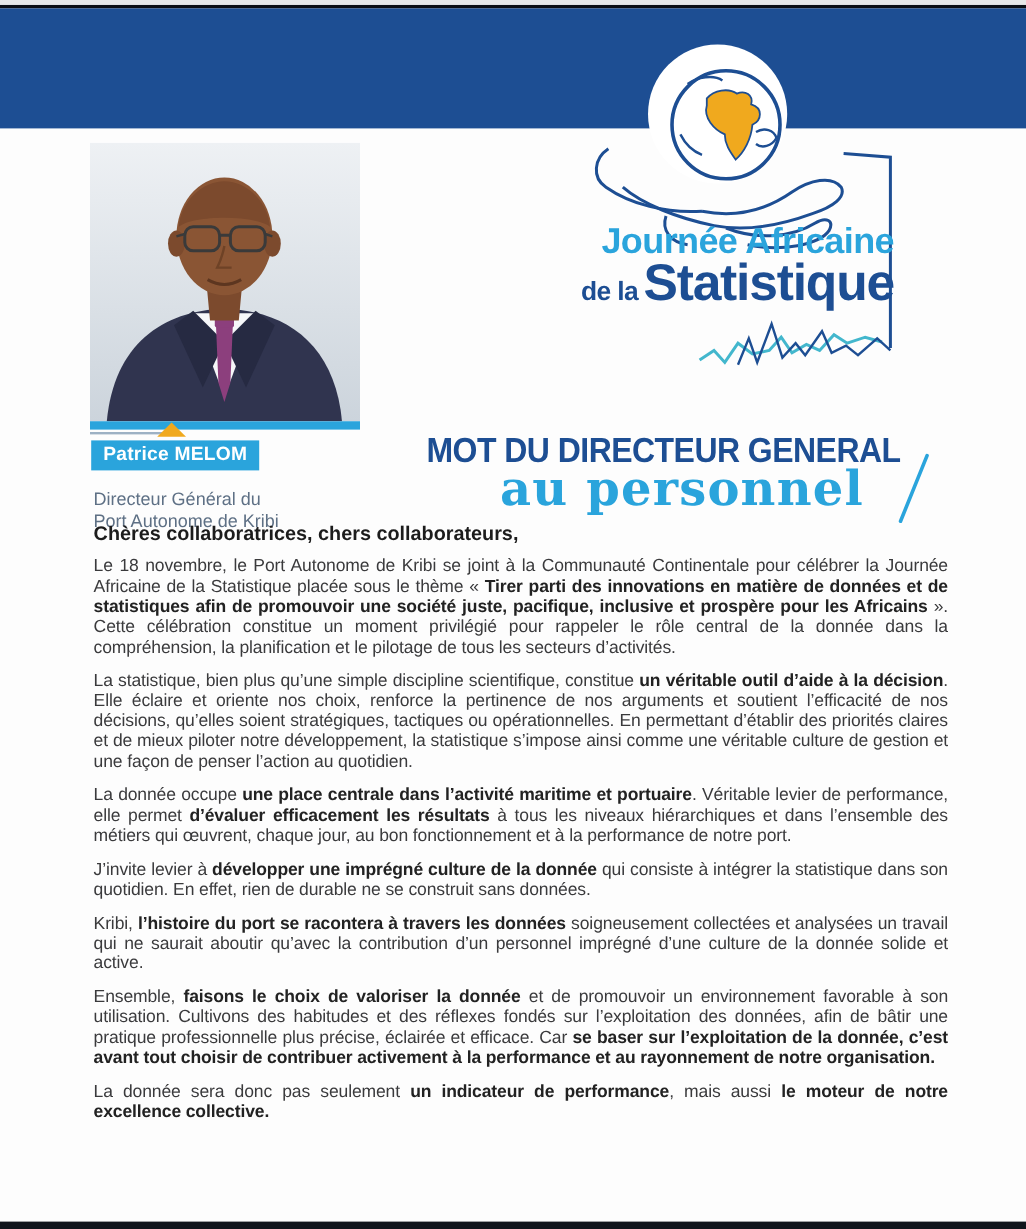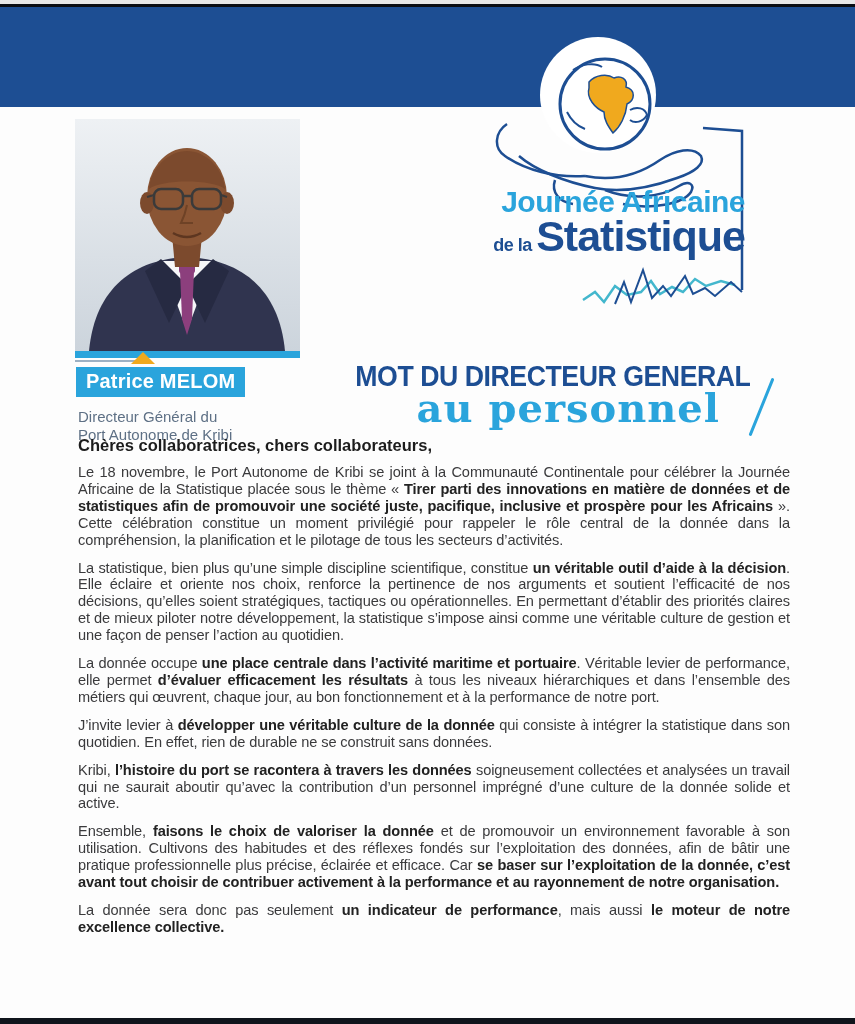--- a/index.html
+++ b/index.html
@@ -16,39 +16,39 @@
   .top-bar{position:absolute;left:0;top:3px;width:855px;height:100px;background:var(--navy);}
   .logo-art{position:absolute;left:455px;top:28px;width:330px;height:300px;}
   .logo-line1{
     position:absolute;top:181px;right:110px;width:400px;text-align:right;
     font-size:30px;font-weight:700;color:var(--cyan);letter-spacing:-0.5px;
   }
   .logo-line2{
     position:absolute;top:208px;right:110px;width:420px;text-align:right;
     color:var(--navy);white-space:nowrap;
   }
-  .logo-line2 .dela{font-size:18px;font-weight:700;letter-spacing:-0.5px;}
+  .logo-line2 .dela{font-size:22px;font-weight:700;letter-spacing:-0.5px;}
   .logo-line2 .stat{font-size:43px;font-weight:700;letter-spacing:-1px;}
   .year-script{
     position:absolute;left:543px;top:248px;
     font-family:"DejaVu Serif",serif;font-style:italic;font-weight:400;
     font-size:50px;color:var(--teal);letter-spacing:2px;
   }
   .portrait{position:absolute;left:75px;top:115px;width:225px;height:239px;}
   .portrait svg{display:block;width:225px;height:232px;}
   .portrait-strip{width:225px;height:7px;background:var(--cyan);}
   .caption-rule{position:absolute;left:75px;top:356px;width:72px;height:2px;background:#9db1c4;}
   .caption-pointer{
     position:absolute;left:131px;top:348px;width:0;height:0;
     border-left:12px solid transparent;border-right:12px solid transparent;
     border-bottom:12px solid var(--orange);
   }
   .name-badge{
     position:absolute;left:76px;top:363px;background:var(--cyan);color:#fff;
-    font-size:20px;font-weight:700;padding:3px 10px 4px;letter-spacing:0.2px;
+    font-size:16px;font-weight:700;padding:3px 10px 4px;letter-spacing:0.2px;
   }
   .role{position:absolute;left:78px;top:404px;color:var(--subtitle);font-size:15px;line-height:18px;}
   .title-main{
     position:absolute;top:356px;right:105px;color:var(--navy);
     font-size:29px;font-weight:700;letter-spacing:-0.5px;white-space:nowrap;
     transform:scaleX(0.92);transform-origin:right;
   }
   .title-script{
     position:absolute;top:380px;right:135px;color:var(--cyan);
     font-family:"DejaVu Serif",serif;font-weight:700;
@@ -164,21 +164,21 @@
   <h1 class="title-main">MOT DU DIRECTEUR GENERAL</h1>
   <div class="title-script">au personnel</div>
   <div class="script-flourish"></div>
 
   <section class="letter">
     <p class="salutation">Chères collaboratrices, chers collaborateurs,</p>
     <div>
         <p class="body-par"><span>Le 18 novembre, le Port Autonome de Kribi se joint à la Communauté Continentale pour célébrer la Journée Africaine de la Statistique placée sous le thème «&nbsp;</span><strong>Tirer parti des innovations en matière de données et de statistiques afin de promouvoir une société juste, pacifique, inclusive et prospère pour les Africains</strong><span>&nbsp;». Cette célébration constitue un moment privilégié pour rappeler le rôle central de la donnée dans la compréhension, la planification et le pilotage de tous les secteurs d’activités.</span></p>
         <p class="body-par"><span>La statistique, bien plus qu’une simple discipline scientifique, constitue </span><strong>un véritable outil d’aide à la décision</strong><span>. Elle éclaire et oriente nos choix, renforce la pertinence de nos arguments et soutient l’efficacité de nos décisions, qu’elles soient stratégiques, tactiques ou opérationnelles. En permettant d’établir des priorités claires et de mieux piloter notre développement, la statistique s’impose ainsi comme une véritable culture de gestion et une façon de penser l’action au quotidien.</span></p>
         <p class="body-par"><span>La donnée occupe </span><strong>une place centrale dans l’activité maritime et portuaire</strong><span>. Véritable levier de performance, elle permet </span><strong>d’évaluer efficacement les résultats</strong><span> à tous les niveaux hiérarchiques et dans l’ensemble des métiers qui œuvrent, chaque jour, au bon fonctionnement et à la performance de notre port.</span></p>
-        <p class="body-par"><span>J’invite levier à </span><strong>développer une véritable culture de la donnée</strong><span> qui consiste à intégrer la statistique dans son quotidien. En effet, rien de durable ne se construit sans données.</span></p>
+        <p class="body-par"><span>J’invite levier à </span><strong>développer une imprégné culture de la donnée</strong><span> qui consiste à intégrer la statistique dans son quotidien. En effet, rien de durable ne se construit sans données.</span></p>
         <p class="body-par"><span>Kribi, </span><strong>l’histoire du port se racontera à travers les données</strong><span> soigneusement collectées et analysées un travail qui ne saurait aboutir qu’avec la contribution d’un personnel imprégné d’une culture de la donnée solide et active.</span></p>
         <p class="body-par"><span>Ensemble, </span><strong>faisons le choix de valoriser la donnée</strong><span> et de promouvoir un environnement favorable à son utilisation. Cultivons des habitudes et des réflexes fondés sur l’exploitation des données, afin de bâtir une pratique professionnelle plus précise, éclairée et efficace. Car </span><strong>se baser sur l’exploitation de la donnée, c’est avant tout choisir de contribuer activement à la performance et au rayonnement de notre organisation.</strong></p>
         <p class="body-par"><span>La donnée sera donc pas seulement </span><strong>un indicateur de performance</strong><span>, mais aussi </span><strong>le moteur de notre excellence collective.</strong></p>
       </div>
   </section>
 
 
   <div class="bottom-bar"></div>
 </div>
 

